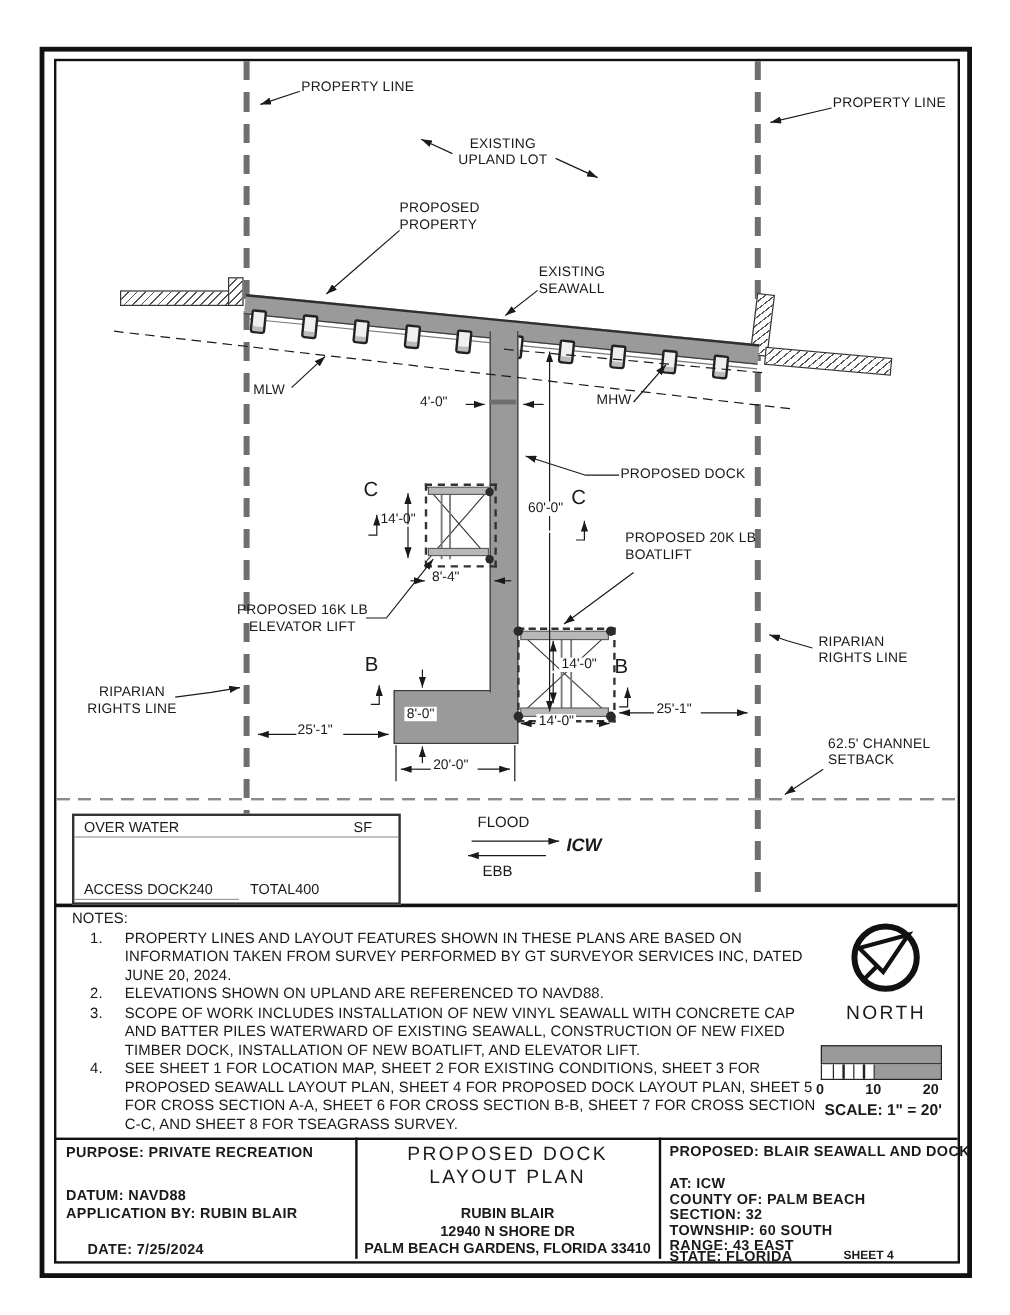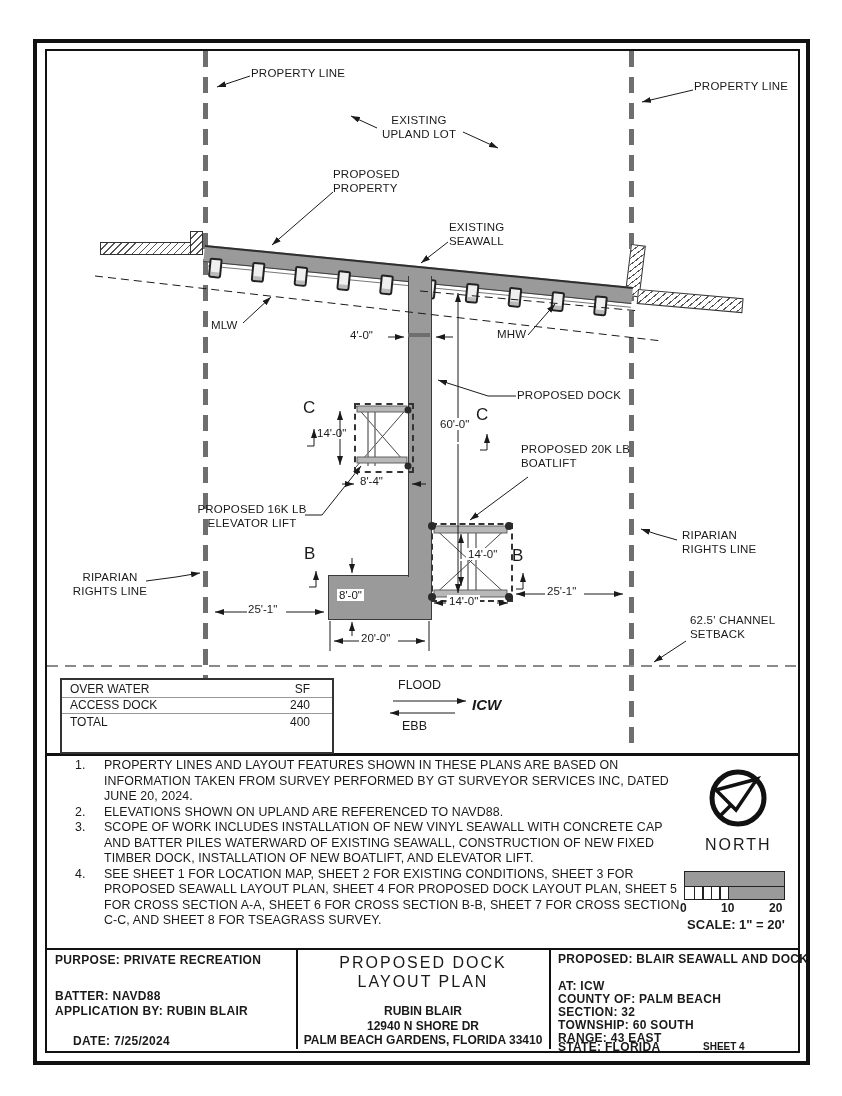--- a/index.html
+++ b/index.html
@@ -34,21 +34,21 @@
   .lbl{font-size:11.5px;line-height:13.5px;white-space:pre-line;letter-spacing:.2px;}
   .dim{font-size:11.5px;line-height:12px;white-space:nowrap;}
   .wbg{background:#fff;padding:0 2px;}
   .sec{font-size:17px;line-height:17px;}
   .ctr{text-align:center;}
   
   .flow-txt{font-size:12.5px;}
   .icw{font-size:15px;font-style:italic;font-weight:bold;}
   
   .area-table{left:60px;top:678px;width:270px;height:68px;background:#fff;border:2px solid #333;
-      font-size:12px;display:flex;flex-direction:column;justify-content:flex-start;padding:2px 0;}
+      font-size:12px;display:flex;flex-direction:column;justify-content:space-between;padding:2px 0;}
   .t-row{display:flex;justify-content:space-between;padding:0 22px 1px 8px;}
   .t-row.u{border-bottom:1.5px solid #999;}
   
   .notes{left:60px;top:758px;width:645px;font-size:12.4px;line-height:15.5px;letter-spacing:.1px;}
   .n-title{margin-bottom:1px;}
   .n-item{display:flex;}
   .n-num{width:44px;flex:0 0 44px;padding-left:15px;box-sizing:border-box;}
   .n-text{width:586px;}
   
   .north-lbl{left:705px;top:836px;width:66px;text-align:center;font-size:16px;letter-spacing:2px;}
@@ -242,33 +242,34 @@
 
   <div class="abs flow-txt" style="left:398px;top:678px;">FLOOD</div>
   <div class="abs flow-txt" style="left:402px;top:719px;">EBB</div>
   <div class="abs icw" style="left:472px;top:696px;">ICW</div>
 
   <div class="abs area-table">
     <div class="t-row u">
       <span class="t-name">OVER WATER</span>
       <span class="t-val">SF</span>
     </div>
-    <div id="area-rows" style="display:flex;flex-direction:column;gap:1px;">
+    <div id="area-rows" style="display:flex;gap:1px;">
         <div class="t-row u">
           <span>ACCESS DOCK</span>
           <span>240</span>
         </div>
         <div class="t-row">
           <span>TOTAL</span>
           <span>400</span>
         </div>
       </div>
   </div>
 
   <div class="abs notes">
+    <div class="n-title">NOTES:</div>
     <div id="notes-list">
         <div class="n-item">
           <div class="n-num">1.</div>
           <div class="n-text">PROPERTY LINES AND LAYOUT FEATURES SHOWN IN THESE PLANS ARE BASED ON INFORMATION TAKEN FROM SURVEY PERFORMED BY GT SURVEYOR SERVICES INC, DATED JUNE 20, 2024.</div>
         </div>
         <div class="n-item">
           <div class="n-num">2.</div>
           <div class="n-text">ELEVATIONS SHOWN ON UPLAND ARE REFERENCED TO NAVD88.</div>
         </div>
         <div class="n-item">
@@ -304,21 +305,21 @@
   <div class="abs sb-num" style="left:680px;top:901px;">0</div>
   <div class="abs sb-num" style="left:721px;top:901px;">10</div>
   <div class="abs sb-num" style="left:769px;top:901px;">20</div>
   <div class="abs sb-label">SCALE: 1" = 20'</div>
 
   <div class="abs tb-line" style="left:45px;top:948px;width:753px;height:2px;"></div>
   <div class="abs tb-line" style="left:296px;top:948px;width:2px;height:101px;"></div>
   <div class="abs tb-line" style="left:549px;top:948px;width:2px;height:101px;"></div>
 
   <div class="abs tb-small" style="left:55px;top:953px;">PURPOSE: PRIVATE RECREATION</div>
-  <div class="abs tb-small" style="left:55px;top:989px;">BATTER: NAVD88</div>
+  <div class="abs tb-small" style="left:55px;top:989px;">DATUM: NAVD88</div>
   <div class="abs tb-small" style="left:55px;top:1004px;">APPLICATION BY: RUBIN BLAIR</div>
   <div class="abs tb-small" style="left:73px;top:1034px;">DATE: 7/25/2024</div>
 
   <div class="abs tb-title">PROPOSED DOCK
 LAYOUT PLAN</div>
   <div class="abs tb-addr">
     <div>RUBIN BLAIR</div>
     <div>12940 N SHORE DR</div>
     <div>PALM BEACH GARDENS, FLORIDA 33410</div>
   </div>

